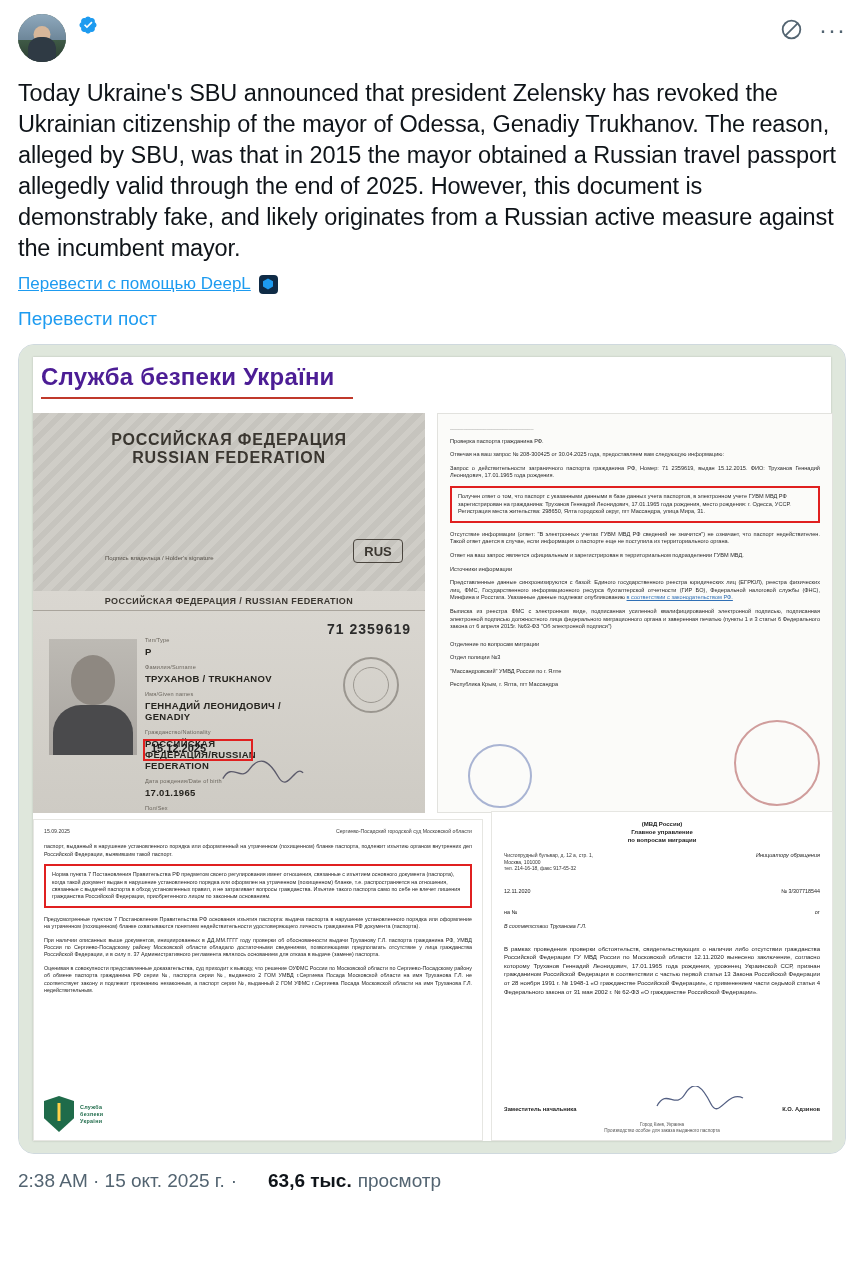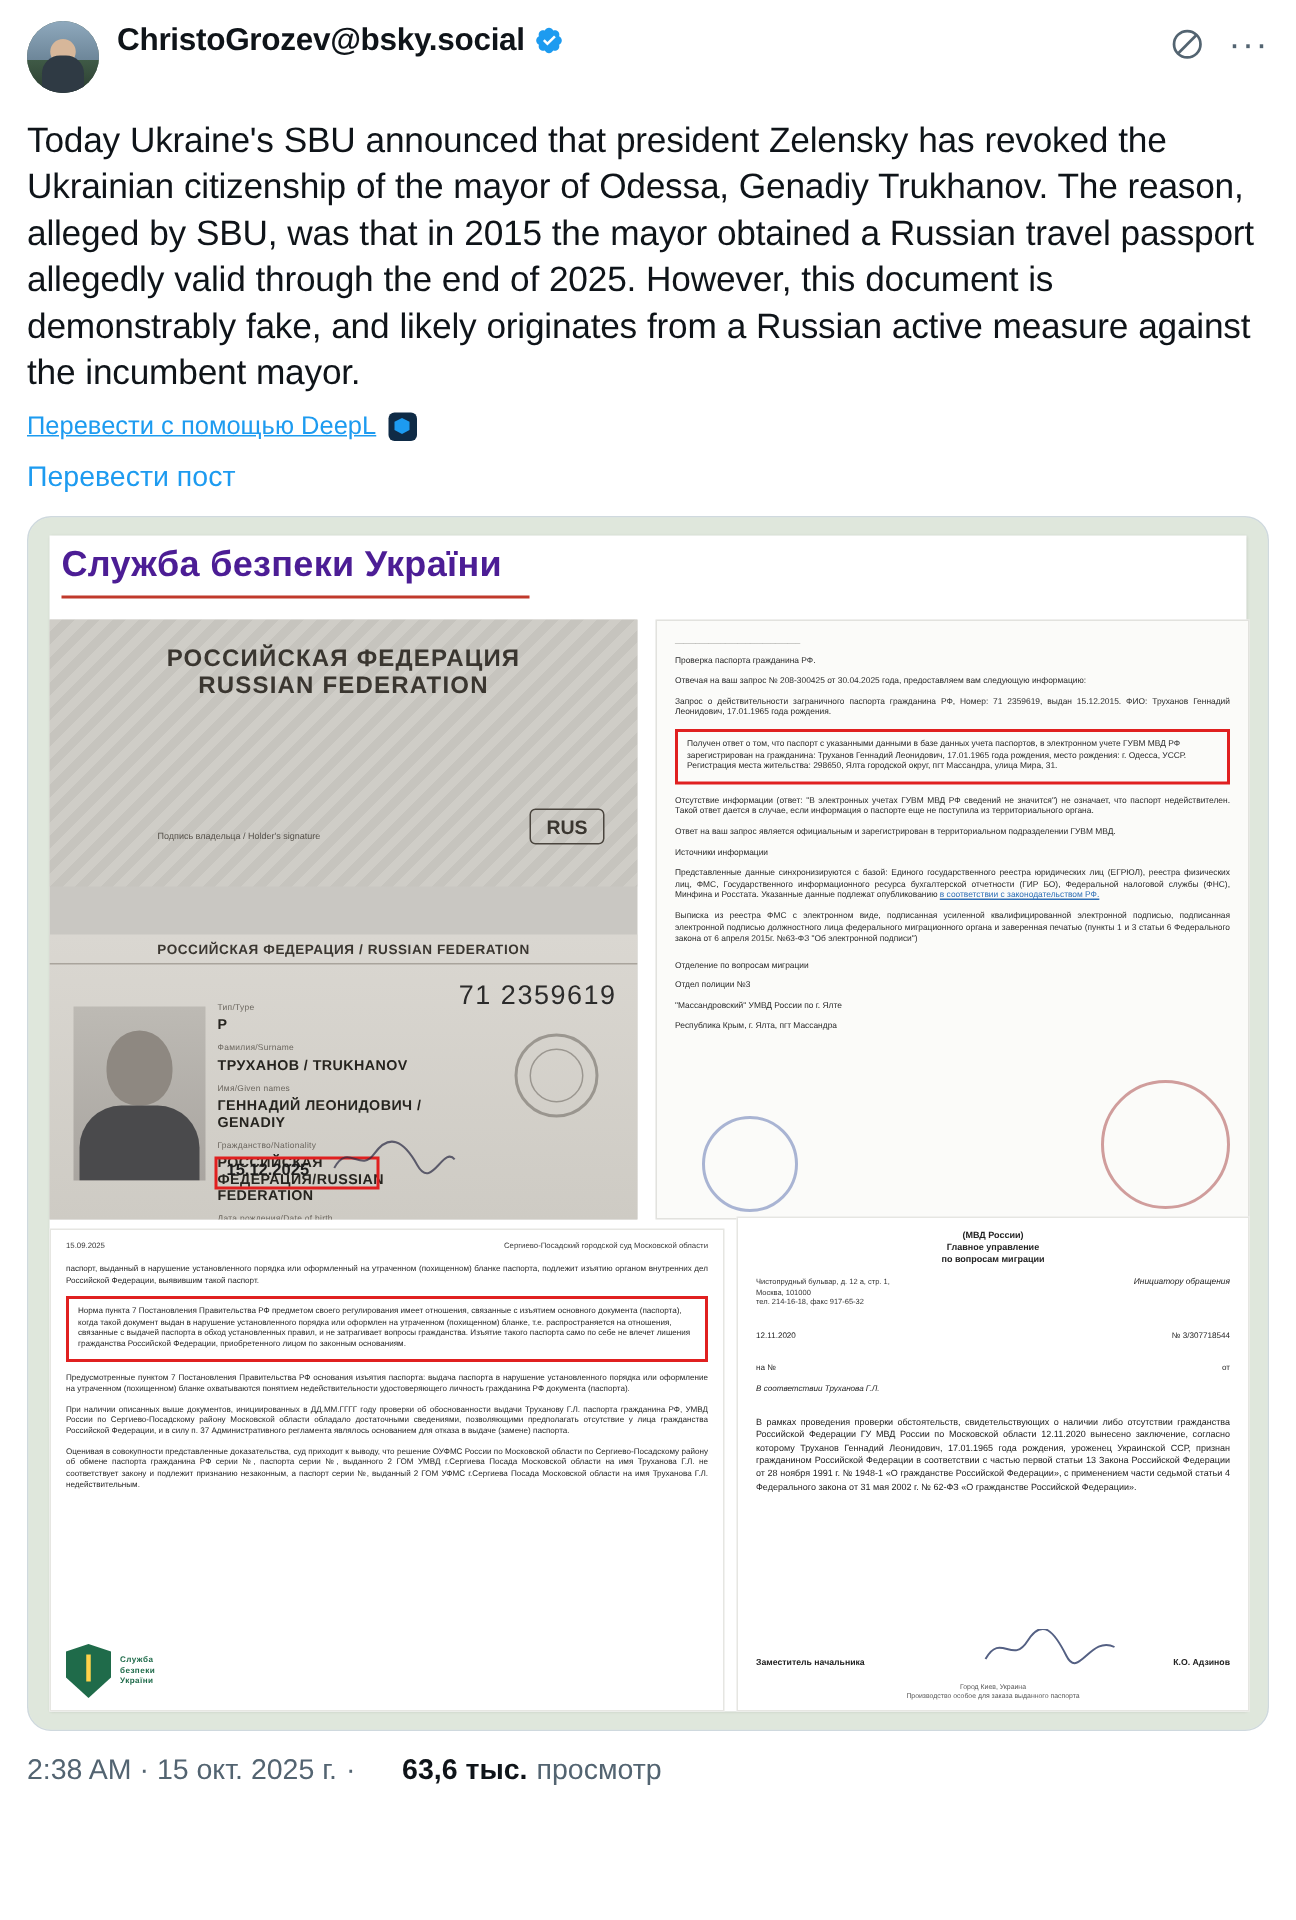--- a/index.html
+++ b/index.html
@@ -223,40 +223,39 @@
     position: absolute;
     left: 72px;
     top: 142px;
     font-size: 6px;
     color: #555049;
   }
   .pp-bottom {
     position: absolute;
     left: 0; top: 178px; right: 0; bottom: 0;
     background: linear-gradient(180deg, #dad7d1 0%, #cecbc4 100%);
-    margin-top: 32px;
   }
   .pp-band {
     position: absolute;
     left: 0; top: 0; right: 0; height: 20px;
     border-bottom: 1px solid #a9a49c;
     font-size: 9px;
     font-weight: bold;
     color: #3a3630;
     display: flex;
     align-items: center;
     justify-content: center;
     letter-spacing: 0.4px;
   }
   .pp-num {
     position: absolute;
     right: 14px;
     top: 30px;
-    font-size: 18px;
-    font-weight: normal;
+    font-size: 14px;
+    font-weight: bold;
     color: #2b2b2b;
     letter-spacing: 1px;
   }
   .pp-photo {
     position: absolute;
     left: 16px;
     top: 48px;
     width: 88px;
     height: 116px;
     background: linear-gradient(180deg, #bdbab4 0%, #a9a5a0 100%);
@@ -510,21 +509,20 @@
   <div class="post-header">
     <div class="avatar">
       <div class="sky"></div>
       <div class="ground"></div>
       <div class="head"></div>
       <div class="body"></div>
     </div>
 
     <div class="header-main">
       <div class="name-row">
-        <span class="display-name">ChristoGrozev@bsky.social</span>
         <svg class="verified" viewBox="0 0 24 24">
           <path fill="#1d9bf0" d="M22.25 12c0-1.43-.88-2.67-2.19-3.34.46-1.39.2-2.9-.81-3.91s-2.52-1.27-3.91-.81C14.67 2.62 13.43 1.75 12 1.75s-2.67.88-3.34 2.19c-1.39-.46-2.9-.2-3.91.81s-1.27 2.52-.81 3.91c-1.31.67-2.19 1.91-2.19 3.34s.88 2.67 2.19 3.34c-.46 1.39-.2 2.9.81 3.91s2.52 1.27 3.91.81c.67 1.31 1.91 2.19 3.34 2.19s2.67-.88 3.34-2.19c1.39.46 2.9.2 3.91-.81s1.27-2.52.81-3.91c1.31-.67 2.19-1.91 2.19-3.34z"></path>
           <path fill="#ffffff" d="M10.75 16.02l-3.6-3.6 1.42-1.41 2.18 2.18 5.28-5.28 1.41 1.42z"></path>
         </svg>
       </div>
     </div>
 
     <div class="header-actions">
       <span class="icon-btn">
         <svg width="23" height="23" viewBox="0 0 24 24">

